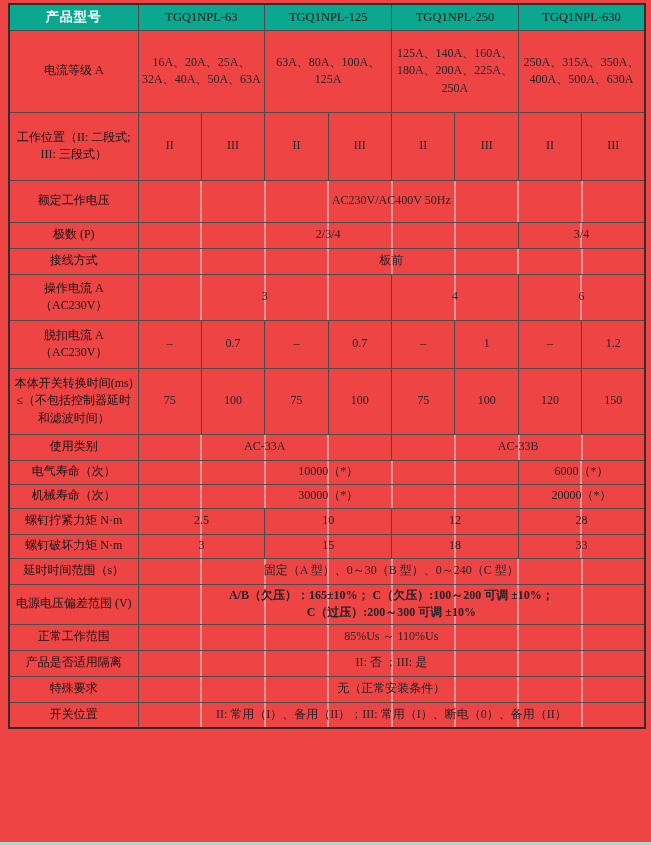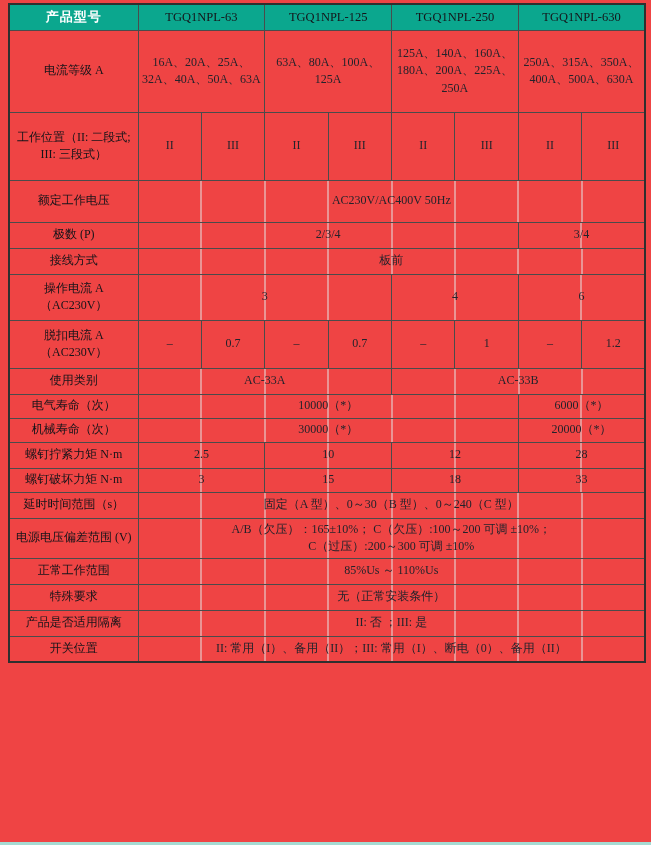--- a/index.html
+++ b/index.html
@@ -39,21 +39,21 @@
     color:#15151a;
     font-weight:normal;
     font-size:12.5px;
   }
   td.lbl{color:#141419;}
   
   td.g{
     background-image:repeating-linear-gradient(to right,
       transparent 0, transparent 62.4px, #e4e4e4 62.4px, #e4e4e4 63.4px);
   }
-  td.prewrap{white-space:pre-line;}
+  td.prewrap{white-space:pre-line;font-weight:bold;}
   .bottom-rule{
     position:absolute;left:0;bottom:0;width:651px;height:3px;
     background:#a6dbd3;
   }
 </style>
 </head>
 <body>
 
 <div class="page">
   <table class="spec">
@@ -127,20 +127,31 @@
       <td>–</td>
       <td>0.7</td>
       <td>–</td>
       <td>0.7</td>
       <td>–</td>
       <td>1</td>
       <td>–</td>
       <td>1.2</td>
     </tr>
 
+    <tr style="height:66px">
+      <td class="lbl">本体开关转换时间(ms) ≤（不包括控制器延时和滤波时间）</td>
+      <td>75</td>
+      <td>100</td>
+      <td>75</td>
+      <td>100</td>
+      <td>75</td>
+      <td>100</td>
+      <td>120</td>
+      <td>150</td>
+    </tr>
 
     <tr style="height:26px">
       <td class="lbl">使用类别</td>
       <td class="g" colspan="4">AC-33A</td>
       <td class="g" colspan="4">AC-33B</td>
     </tr>
 
     <tr style="height:24px">
       <td class="lbl">电气寿命（次）</td>
       <td class="g" colspan="6">10000（*）</td>
@@ -181,30 +192,30 @@
       <td class="g prewrap" colspan="8">A/B（欠压）：165±10%；  C（欠压）:100～200 可调 ±10%；
 C（过压）:200～300 可调 ±10%</td>
     </tr>
 
     <tr style="height:26px">
       <td class="lbl">正常工作范围</td>
       <td class="g" colspan="8">85%Us ～ 110%Us</td>
     </tr>
 
     <tr style="height:26px">
+      <td class="lbl">产品是否适用隔离</td>
+      <td class="g" colspan="8">II: 否 ；III: 是</td>
+    </tr>
+
+    <tr style="height:26px">
       <td class="lbl">特殊要求</td>
       <td class="g" colspan="8">无（正常安装条件）</td>
     </tr>
 
     <tr style="height:26px">
-      <td class="lbl">产品是否适用隔离</td>
-      <td class="g" colspan="8">II: 否 ；III: 是</td>
-    </tr>
-
-    <tr style="height:26px">
       <td class="lbl">开关位置</td>
       <td class="g" colspan="8">II: 常用（I）、备用（II）；III: 常用（I）、断电（0）、备用（II）</td>
     </tr>
   </tbody>
     </table>
 
   <div class="bottom-rule"></div>
 </div>
 
 </body></html>

